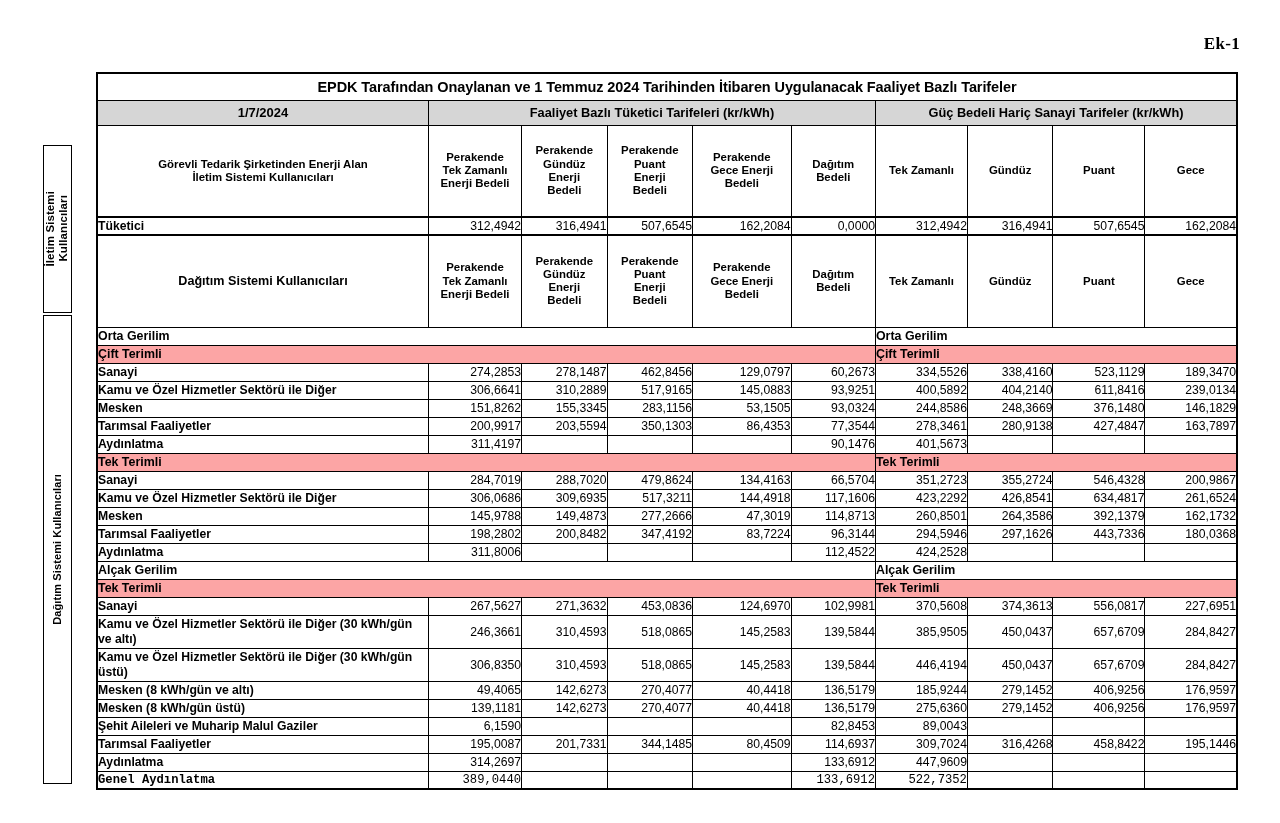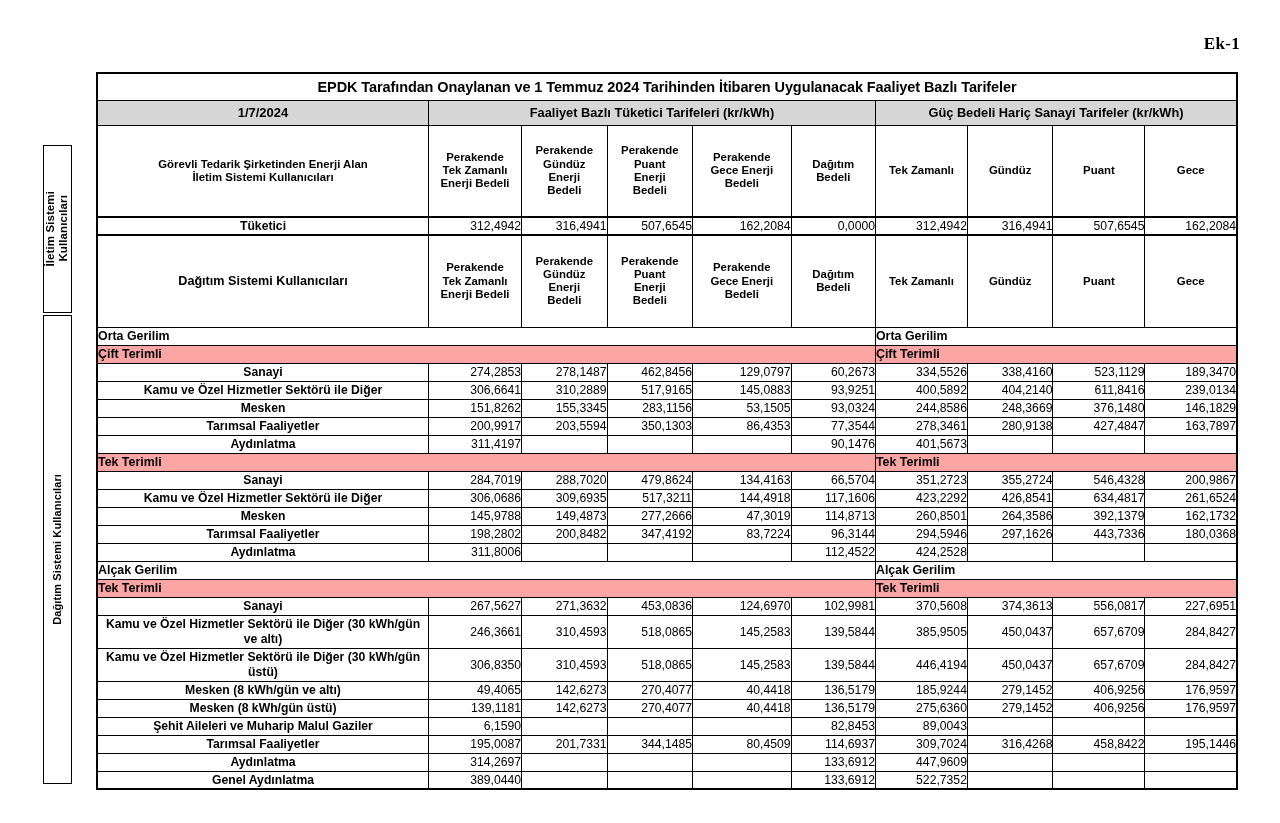--- a/index.html
+++ b/index.html
@@ -80,21 +80,21 @@
   }
   table.tarife td {
     border: 1px solid #000;
     padding: 0;
     vertical-align: middle;
     box-sizing: border-box;
   }
   .outer-l { border-left-width: 2px !important; }
   .outer-r { border-right-width: 2px !important; }
   .outer-t { border-top-width: 2px !important; }
-  .outer-b { border-bottom-width: 2px !important; }
+  .outer-b { border-bottom-width: 2px !important; font-family: Liberation Mono, monospace; }
   .thick-t { border-top-width: 2px !important; }
   .thick-b { border-bottom-width: 2px !important; }
 
   
   .title-cell {
     text-align: center;
     font-weight: bold;
     font-size: 14.5px;
     height: 27px;
     padding: 2px 4px;
@@ -124,21 +124,21 @@
   .rowhead-block {
     text-align: center;
     font-weight: bold;
     font-size: 12.6px;
     line-height: 1.2;
     padding: 4px 6px;
   }
 
   
   .lbl {
-    text-align: center;
+    text-align: left;
     font-weight: bold;
     font-size: 12.2px;
     padding: 1px 3px 1px 5px;
     line-height: 1.16;
     height: 18px;
   }
   .lbl.two { height: 33px; }
   .num {
     text-align: right;
     font-size: 12.2px;

